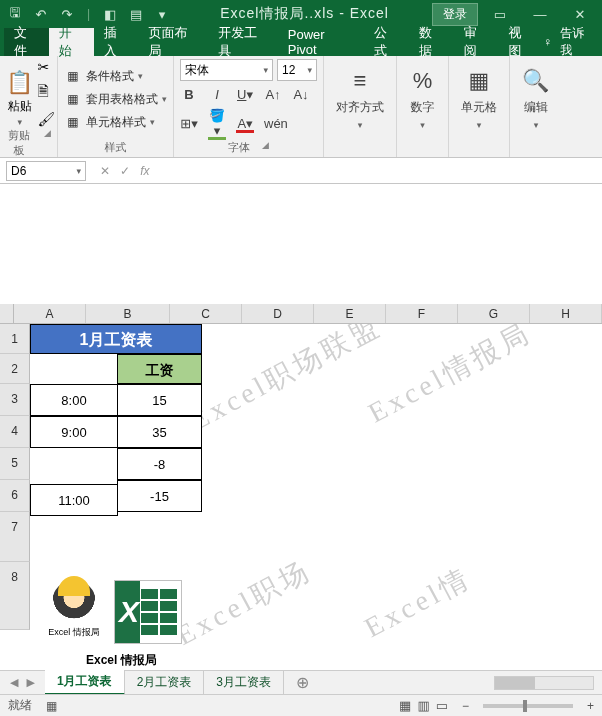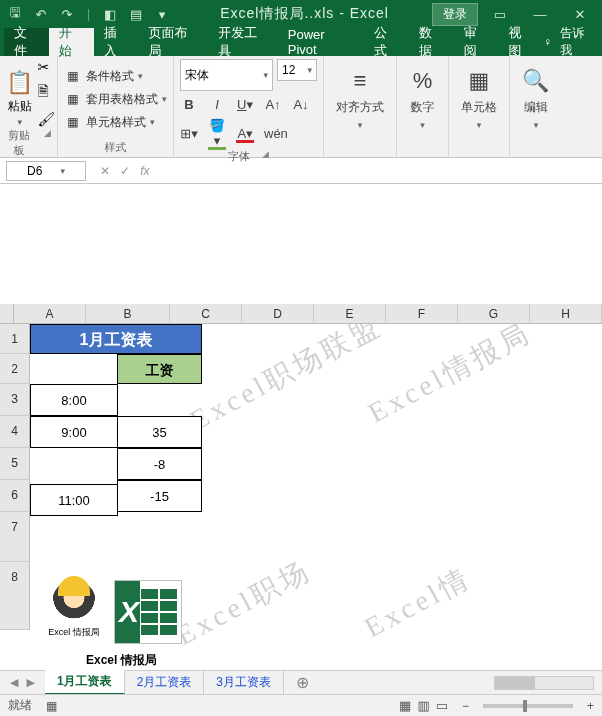--- a/index.html
+++ b/index.html
@@ -36,37 +36,37 @@
 .clipboard .side { display: flex; flex-direction: column; gap: 6px; padding-left: 4px; font-size: 14px; }
 
 .styles { width: 116px; }
 .styles-body { display: flex; flex-direction: column; gap: 6px; justify-content: center; }
 .style-row { display: flex; align-items: center; gap: 4px; font-size: 12px; color: #333; }
 .style-row .ico { width: 18px; text-align: center; }
 
 .font { width: 150px; }
 .font-body { display: flex; flex-direction: column; gap: 6px; }
 .font-row1 { display: flex; gap: 4px; }
-.font-sel { flex: 1; border: 1px solid #bbb; background: #fff; height: 32px; padding: 0 4px; display: flex; align-items: center; justify-content: space-between; font-size: 12px; }
+.font-sel { flex: 1; border: 1px solid #bbb; background: #fff; height: 22px; padding: 0 4px; display: flex; align-items: center; justify-content: space-between; font-size: 12px; }
 .size-sel { width: 40px; border: 1px solid #bbb; background: #fff; height: 22px; padding: 0 4px; display: flex; align-items: center; justify-content: space-between; font-size: 12px; }
 .font-row2, .font-row3 { display: flex; gap: 10px; align-items: center; font-size: 13px; }
 .font-btn { width: 18px; text-align: center; color: #444; }
 .color-under { position: relative; }
 .color-under::after { content:''; position:absolute; bottom:-2px; left:0; right:0; height:3px; }
 .red-u::after { background:#d82020; }
 .green-fill::after { background:#70ad47; }
 
 .align, .number, .cells, .editing { min-width: 52px; }
 .big-btn { display: flex; flex-direction: column; align-items: center; justify-content: center; gap: 4px; padding: 8px 6px 0; color: #444; font-size: 12px; }
 .big-btn .bigico { font-size: 22px; height: 28px; display:flex; align-items:center; }
 .arrow-dn { font-size: 9px; color: #666; }
 
 
 .fbar { height: 26px; border-bottom: 1px solid #c6c6c6; display: flex; align-items: center; background: #fff; }
-.namebox { width: 80px; border: 1px solid #bbb; height: 20px; margin: 0 6px; padding: 0 20px; display: flex; align-items: center; justify-content: space-between; font-size: 12px; }
+.namebox { width: 80px; border: 1px solid #bbb; height: 20px; margin: 0 6px; padding: 0 4px; display: flex; align-items: center; justify-content: space-between; font-size: 12px; }
 .fx-btns { display: flex; gap: 10px; padding: 0 8px; color: #999; font-size: 12px; }
 .fx-input { flex: 1; padding: 0 6px; }
 
 
 .sheet-area { position: relative; height: 488px; overflow: hidden; }
 .col-headers { display: flex; background: #e6e6e6; border-bottom: 1px solid #bbb; position: absolute; top: 120px; left:0; right:0; height: 20px; }
 .corner { width: 30px; border-right: 1px solid #bbb; background: #e6e6e6; }
 .ch { flex: none; width: 72px; text-align: center; font-size: 12px; color: #333; border-right: 1px solid #ccc; line-height: 20px; }
 .ch:first-of-type { width: 88px; }
 .ch.B { width: 84px; }
@@ -97,21 +97,21 @@
 .avatar { width: 44px; height: 44px; border-radius: 50%; background: radial-gradient(circle at 50% 40%, #ffe0b0 30%, #3a3a3a 31%, #3a3a3a 60%, transparent 61%); position: relative; }
 .avatar::before { content:''; position:absolute; top:-4px; left:6px; right:6px; height:20px; background:#f4c430; border-radius: 16px 16px 0 0; }
 .excel-logo { width: 68px; height: 64px; background: linear-gradient(to right, #1d7044 38%, #fff 38%); border: 1px solid #c0c0c0; position: relative; display:flex; align-items:center; }
 .excel-logo .x { color:#fff; font-weight:bold; font-size:30px; padding-left:4px; font-style: italic; }
 .excel-logo .grid { position:absolute; right:4px; top:8px; bottom:8px; width:36px; display:grid; grid-template: repeat(4,1fr)/repeat(2,1fr); gap:2px; }
 .excel-logo .grid div { background:#1d7044; }
 
 
 .sheet-tabs-bar { position: absolute; bottom: 22px; left:0; right:0; height: 24px; background: #f1f1f1; border-top: 1px solid #ccc; display: flex; align-items: center; }
 .tab-nav { display: flex; gap: 8px; padding: 0 10px; color: #888; font-size: 11px; }
-.sheet-tab { padding: 3px 12px; font-size: 12px; border-right: 1px solid #ccc; background: #f1f1f1; color: #1d4ed8; cursor: pointer; }
+.sheet-tab { padding: 3px 12px; font-size: 12px; border-right: 1px solid #ccc; background: #f1f1f1; color: #14532d; cursor: pointer; }
 .sheet-tab.active { background: #fff; border-bottom: 2px solid #0e6835; color: #0e6835; font-weight: bold; }
 .new-sheet { padding: 0 12px; color: #888; font-size: 16px; }
 .hscroll { flex:1; display:flex; justify-content:flex-end; padding-right:8px; }
 .hscroll-track { width: 100px; height: 14px; background: #e8e8e8; border: 1px solid #ccc; display:flex; }
 .hscroll-thumb { width: 40px; background: #c6c6c6; }
 
 
 .statusbar { position: absolute; bottom: 0; left:0; right:0; height: 22px; background: #f1f1f1; border-top: 1px solid #ccc; display: flex; align-items: center; padding: 0 8px; font-size: 12px; color: #555; gap: 14px; }
 .statusbar .spacer { flex:1; }
 .view-btns { display: flex; gap: 6px; font-size: 13px; }
@@ -307,20 +307,21 @@
     <div class="rh r6">6</div>
     <div class="rh r7">7</div>
     <div class="rh r8">8</div>
   </div>
 
   <div class="cells-area">
     <div class="table-title">1月工资表</div>
     <div class="table-hdr hdr-b">工资</div>
 
     <div class="tcell col-a" style="top:60px">8:00</div>
+    <div class="tcell col-b" style="top:60px">15</div>
     <div class="tcell col-a" style="top:92px">9:00</div>
     <div class="tcell col-b" style="top:92px">35</div>
     <div class="tcell col-b" style="top:124px">-8</div>
     <div class="tcell col-a" style="top:160px">11:00</div>
     <div class="tcell col-b" style="top:156px">-15</div>
 
     <div class="logos" style="top:256px">
       <div class="logo-box">
         <div class="avatar"></div>
         <div style="font-size:9px;margin-top:2px">Excel 情报局</div>

